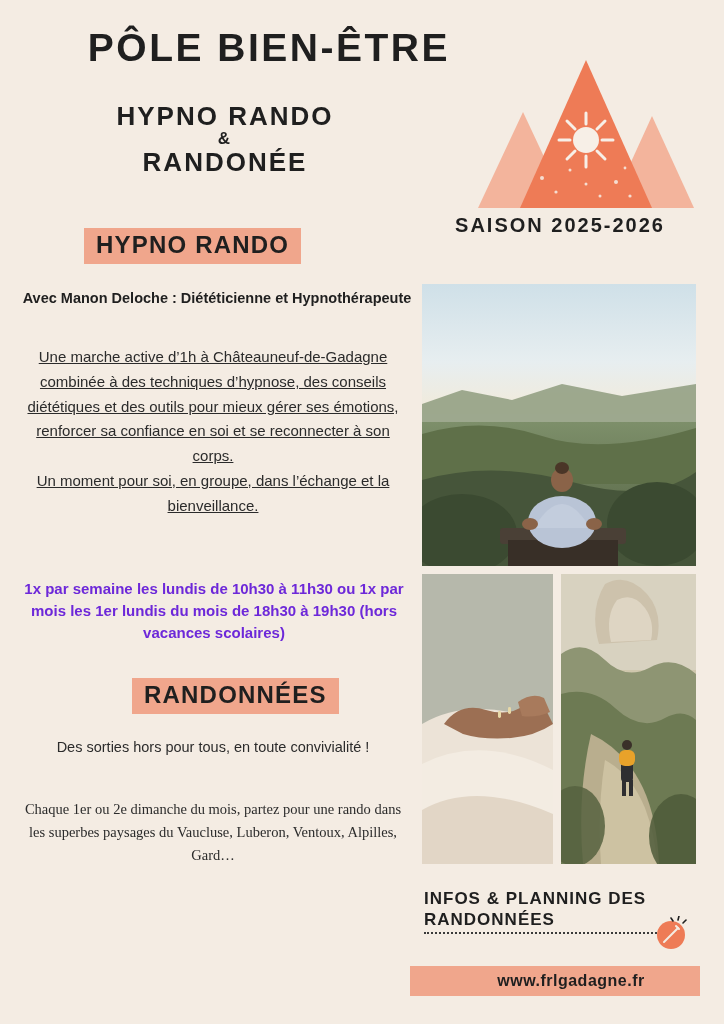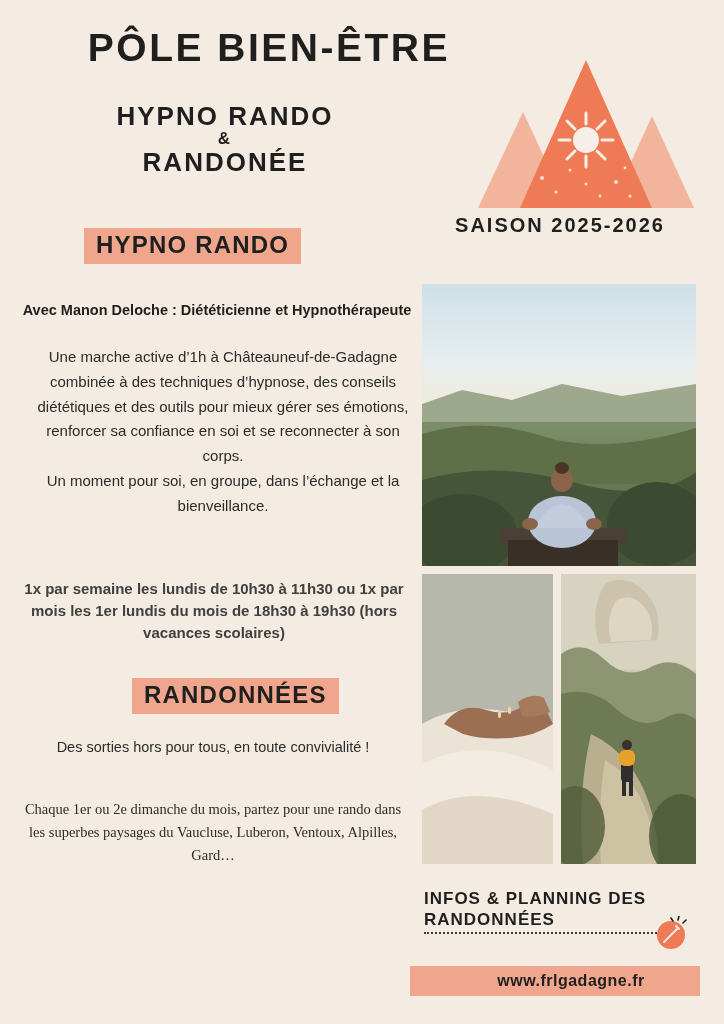--- a/index.html
+++ b/index.html
@@ -83,48 +83,49 @@
     letter-spacing: 1.2px;
     padding: 3px 12px 5px 12px;
   }
   #banner-hypno { left: 84px; top: 228px; }
   #banner-rando { left: 92px; top: 678px; margin-left: 40px; }
 
   
   .lead {
     position: absolute;
     left: 22px;
-    top: 300px;
+    top: 288px;
     width: 390px;
     text-align: center;
     font-size: 14.5px;
     font-weight: 700;
     line-height: 1.42;
     color: #1f1f1f;
   }
   .body-para {
     position: absolute;
-    left: 30px;
+    left: 20px;
     top: 345px;
     width: 386px;
     text-align: center;
     font-size: 15px;
     line-height: 1.65;
     color: #2b2b2b;
+    text-decoration: underline;
   }
   .schedule {
     position: absolute;
     left: 12px;
     top: 578px;
     width: 404px;
     text-align: center;
     font-size: 15px;
     font-weight: 700;
     line-height: 1.48;
-    color: #404040;
+    color: #6d28d9;
   }
   .rando-intro {
     position: absolute;
     left: 24px;
     top: 736px;
     width: 378px;
     text-align: center;
     font-size: 14.5px;
     line-height: 1.55;
     color: #2b2b2b;

